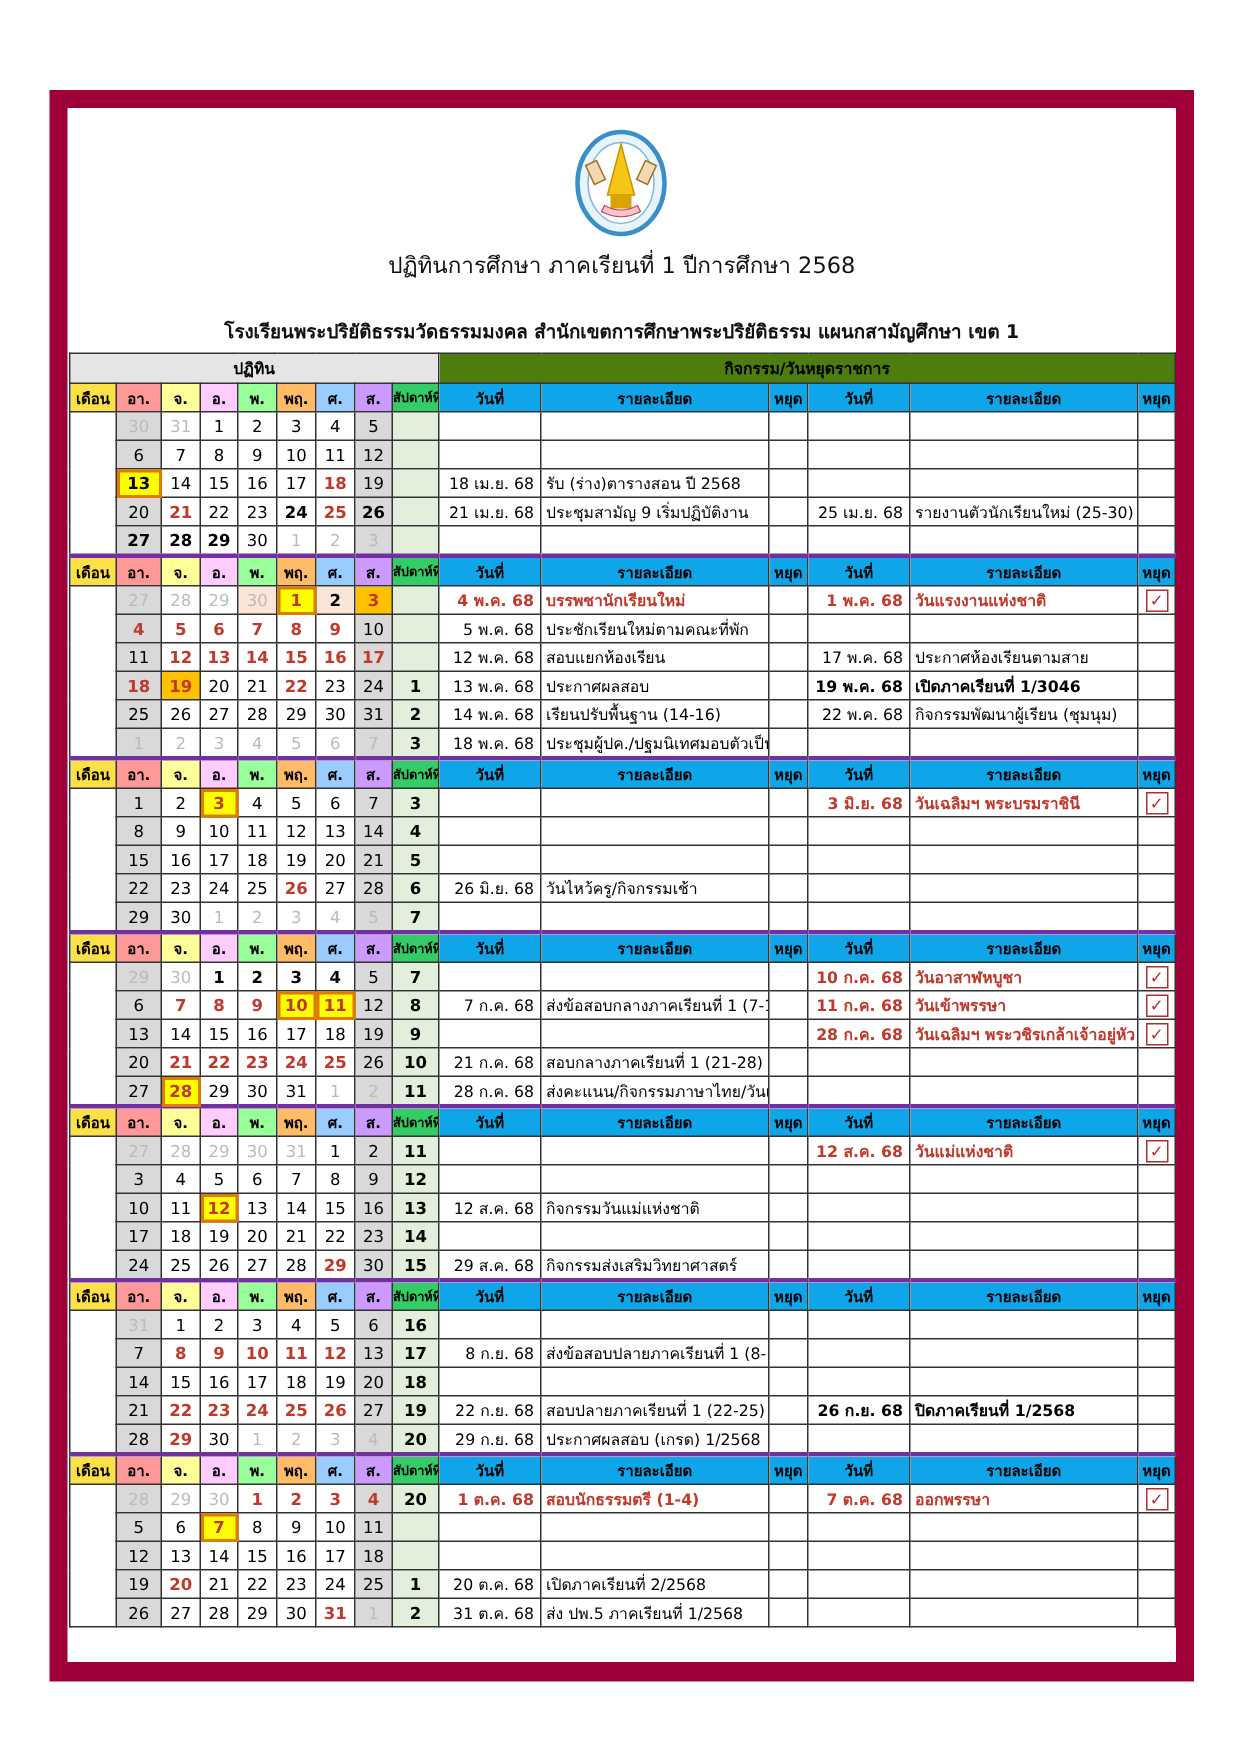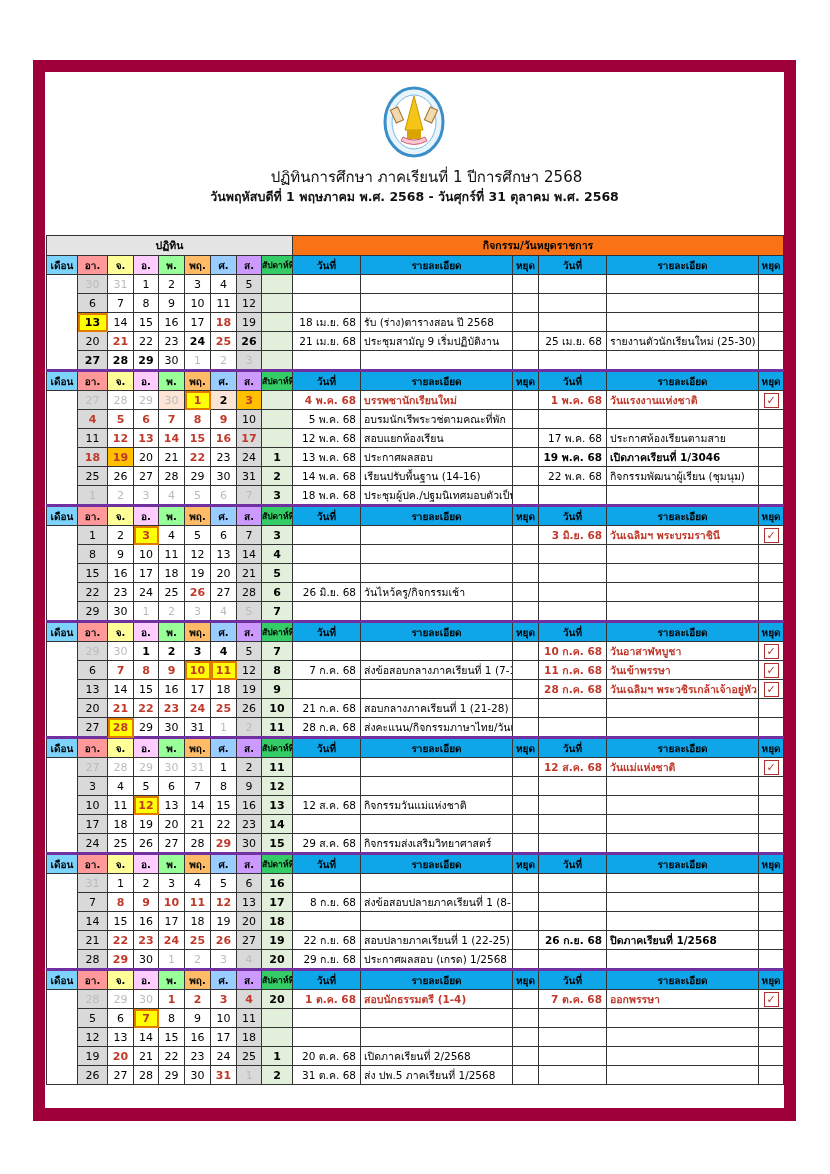--- a/index.html
+++ b/index.html
@@ -1,29 +1,29 @@
 <!DOCTYPE html>
 <html><head>
 <meta charset="utf-8">
 <style>
   html, body { margin:0; padding:0; background:#ffffff; }
   body { width:830px; height:1174px; position:relative; font-family:"DejaVu Sans", sans-serif; }
   .frame { position:absolute; left:33px; top:60px; width:763px; height:1061px; background:#a0003a; box-sizing:border-box; }
   .sheet { position:absolute; left:12px; top:12px; width:739px; height:1036px; background:#ffffff; overflow:hidden; }
   .logo { position:absolute; left:338px; top:14px; width:62px; height:72px; }
   .title { position:absolute; left:0; width:739px; text-align:center; color:#111; }
-  .t1 { top:93px; font-size:15px;margin-left:12px; }
+  .t1 { top:93px; font-size:15px; }
   .t2 { top:115px; font-size:12.5px; font-weight:bold; }
   .t3 { top:139px; font-size:12.5px; font-weight:bold; }
   table.cal { position:absolute; left:1px; top:163px; border-collapse:collapse; table-layout:fixed; width:737px; font-size:10.5px; }
   table.cal td { border:1px solid #333; height:18px; padding:0; text-align:center; vertical-align:middle; overflow:hidden; white-space:nowrap; }
   .sec-left { background:#e5e5e5; font-weight:bold; height:19px !important; }
-  .sec-right { background:#f97316; font-weight:bold; height:19px !important; }
+  .sec-right { background:#4d7c0f; font-weight:bold; height:19px !important; }
   .hdr td { height:19px; font-weight:bold; font-size:10px; }
-  .h-month { background:#7dd3fc; }
+  .h-month { background:#fde047; }
   .h-sun { background:#ff9999; }
   .h-mon { background:#ffff99; }
   .h-tue { background:#ffccff; }
   .h-wed { background:#99ff99; }
   .h-thu { background:#ffbb66; }
   .h-fri { background:#99ccff; }
   .h-sat { background:#cc99ff; }
   .h-week { background:#33cc66; font-size:8.5px !important; }
   .h-act { background:#0ea5e9; }
   .monthcell { background:#fff; font-weight:bold; font-size:12px; }
@@ -52,21 +52,21 @@
     <svg class="logo" viewBox="0 0 62 72">
       <ellipse cx="31" cy="36" rx="29" ry="34" fill="#e8f4fb" stroke="#3a8fc8" stroke-width="3"></ellipse>
       <ellipse cx="31" cy="36" rx="22" ry="27" fill="#fff" stroke="#7cb8e0" stroke-width="1"></ellipse>
       <polygon points="31,10 40,44 22,44" fill="#f5c518" stroke="#c89400" stroke-width="1"></polygon>
       <rect x="24" y="44" width="14" height="9" fill="#d9a400"></rect>
       <rect x="10" y="22" width="8" height="14" fill="#f3d9b0" stroke="#a0702a" stroke-width="1" transform="rotate(-25 14 29)"></rect>
       <rect x="44" y="22" width="8" height="14" fill="#f3d9b0" stroke="#a0702a" stroke-width="1" transform="rotate(25 48 29)"></rect>
       <path d="M18,55 Q31,62 44,55 L42,51 Q31,57 20,51 Z" fill="#f9c6d0" stroke="#c04060" stroke-width="0.8"></path>
     </svg>
     <div class="title t1">ปฏิทินการศึกษา ภาคเรียนที่ 1 ปีการศึกษา 2568</div>
-    <div class="title t2">วันพฤหัสบดีที่ 1 พฤษภาคม พ.ศ. 2568 - วันศุกร์ที่ 31 ตุลาคม พ.ศ. 2568</div>
+    <div class="title t3">โรงเรียนพระปริยัติธรรมวัดธรรมมงคล สำนักเขตการศึกษาพระปริยัติธรรม แผนกสามัญศึกษา เขต 1</div>
 
     <table class="cal" id="cal">
       <colgroup>
         <col style="width:31px">
           <col style="width:30px">
           <col style="width:26px">
           <col style="width:25px">
           <col style="width:26px">
           <col style="width:26px">
           <col style="width:26px">
@@ -219,21 +219,21 @@
           <tr>
             <td class="d wk red">4</td>
             <td class="d red">5</td>
             <td class="d red">6</td>
             <td class="d red">7</td>
             <td class="d red">8</td>
             <td class="d red">9</td>
             <td class="d wk">10</td>
             <td class="wkno"></td>
             <td class="adate">5 พ.ค. 68</td>
-            <td class="adet">อบรมนักเรีพระวช่ตามคณะที่พัก</td>
+            <td class="adet">ประชักเรียนใหม่ตามคณะที่พัก</td>
             <td></td>
             <td class="adate"></td>
             <td class="adet"></td>
             <td></td>
           </tr>
           <tr>
             <td class="d wk">11</td>
             <td class="d red">12</td>
             <td class="d red">13</td>
             <td class="d red">14</td>

